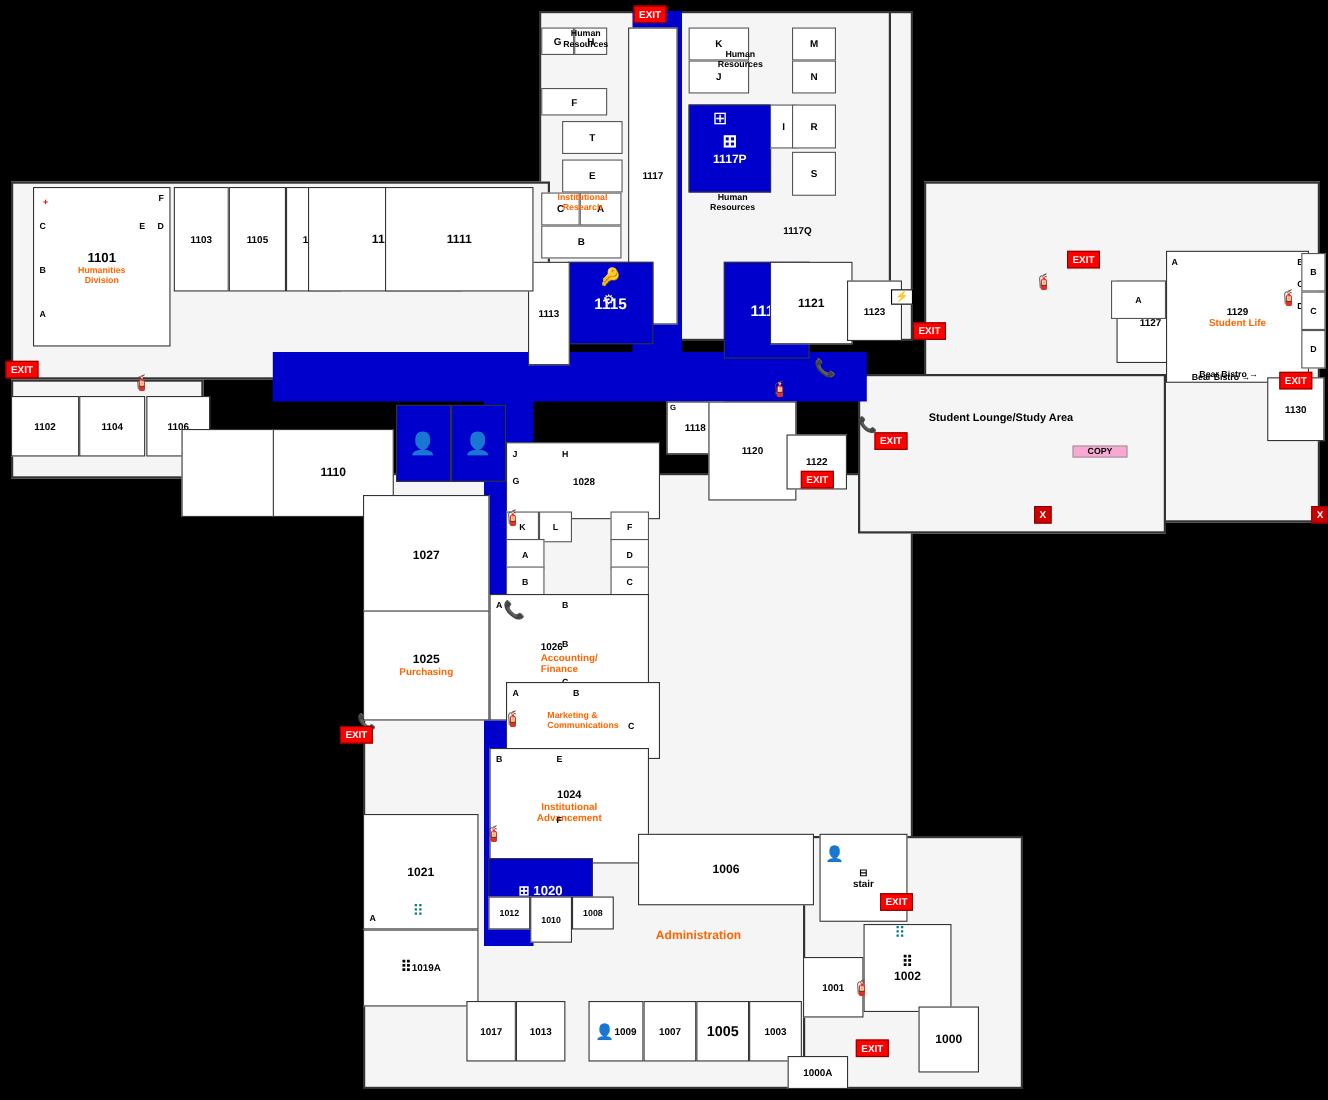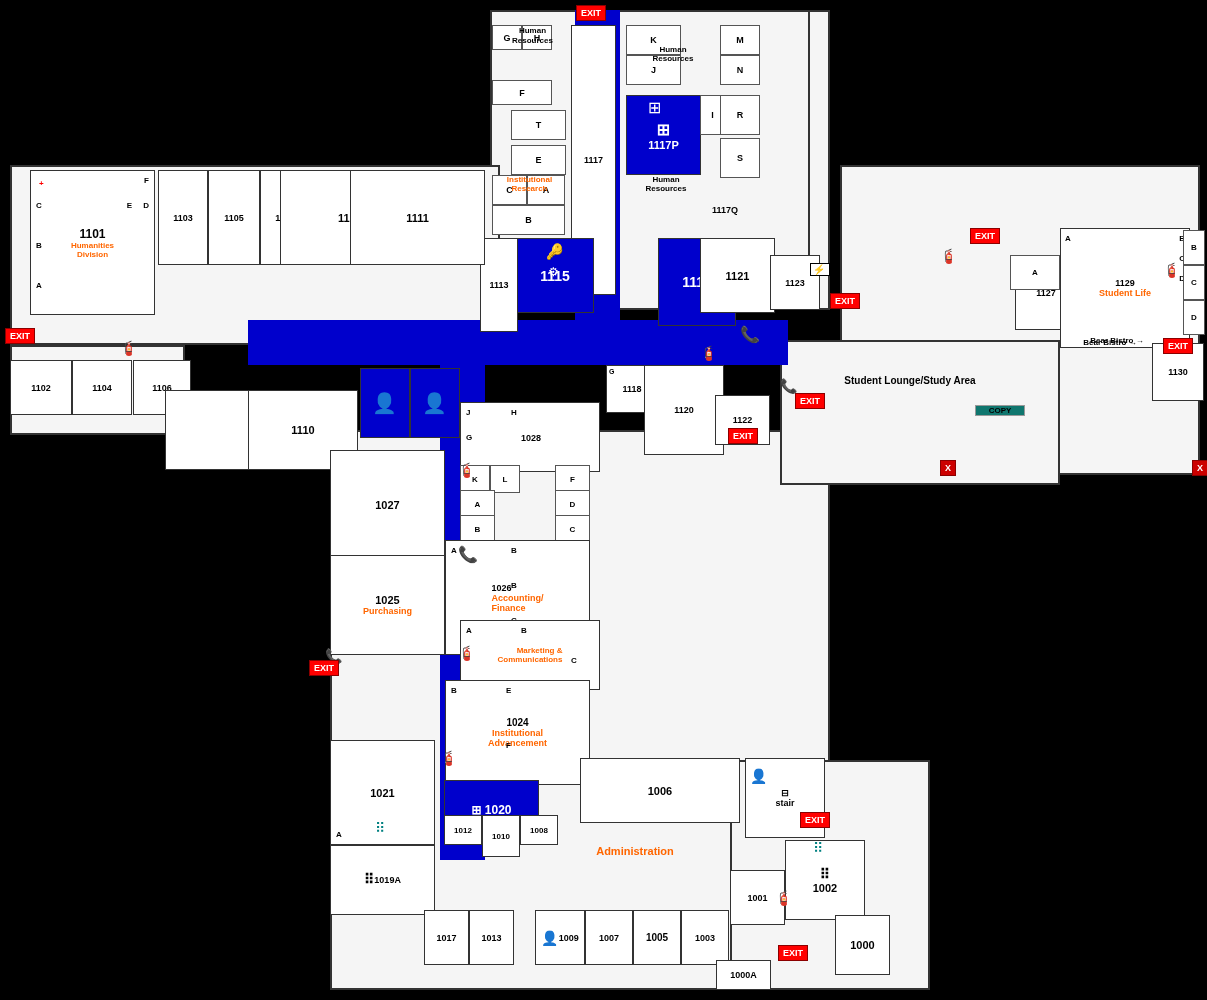--- a/index.html
+++ b/index.html
@@ -213,21 +213,21 @@
 
   <div class="room-text" style="left:830px;top:375px;width:160px;z-index:20;font-size:10px;font-weight:bold;color:#000;">
     Student Lounge/Study Area
   </div>
 
 
   <div class="room-text" style="left:1060px;top:338px;width:100px;z-index:20;font-size:8px;font-weight:bold;">
     Bear Bistro →
   </div>
 
-  <div class="room-text" style="left:975px;top:405px;width:50px;z-index:20;font-size:8px;border:1px solid #999;background:#0f766e;text-align:center;">COPY</div>
+  <div class="room-text" style="left:975px;top:405px;width:50px;z-index:20;font-size:8px;border:1px solid #999;background:#f9a8d4;text-align:center;">COPY</div>
 
   <div class="room" style="left:460px;top:402px;width:140px;height:70px;z-index:10;">
     <div style="position:absolute;left:5px;top:5px;font-size:8px;">J</div>
     <div style="position:absolute;left:50px;top:5px;font-size:8px;">H</div>
     <div style="position:absolute;left:5px;top:30px;font-size:8px;">G</div>
     <div style="position:absolute;left:60px;top:30px;font-size:9px;font-weight:bold;">1028</div>
   </div>
 
   <div class="room" style="left:330px;top:450px;width:115px;height:110px;z-index:10;font-size:11px;">1027</div>
 
@@ -251,21 +251,21 @@
       <div style="font-size:9px;font-weight:bold;">1026</div>
       <div style="font-size:9px;color:#ff6600;font-weight:bold;">Accounting/<br>Finance</div>
     </div>
     <div style="position:absolute;left:5px;top:5px;font-size:8px;">A</div>
     <div style="position:absolute;left:65px;top:5px;font-size:8px;">B</div>
     <div style="position:absolute;left:65px;top:40px;font-size:8px;">B</div>
     <div style="position:absolute;left:65px;top:75px;font-size:8px;">C</div>
   </div>
 
   <div class="room" style="left:460px;top:620px;width:140px;height:70px;z-index:10;">
-    <div style="text-align:right;">
+    <div style="text-align:left;">
       <div style="font-size:8px;font-weight:bold;color:#ff6600;">Marketing &amp;<br>Communications</div>
     </div>
     <div style="position:absolute;left:5px;top:5px;font-size:8px;">A</div>
     <div style="position:absolute;left:60px;top:5px;font-size:8px;">B</div>
     <div style="position:absolute;left:110px;top:35px;font-size:8px;">C</div>
   </div>
 
   <div class="room" style="left:445px;top:680px;width:145px;height:105px;z-index:10;">
     <div style="text-align:center;">
       <div style="font-size:10px;font-weight:bold;">1024</div>
@@ -298,21 +298,21 @@
   <div class="room" style="left:580px;top:758px;width:160px;height:65px;z-index:10;font-size:11px;">1006</div>
 
   <div class="room" style="left:424px;top:910px;width:45px;height:55px;z-index:10;font-size:9px;">1017</div>
   <div class="room" style="left:469px;top:910px;width:45px;height:55px;z-index:10;font-size:9px;">1013</div>
 
   <div class="room" style="left:535px;top:910px;width:50px;height:55px;z-index:10;font-size:9px;">
     <div style="font-size:14px;">👤</div>
     1009
   </div>
   <div class="room" style="left:585px;top:910px;width:48px;height:55px;z-index:10;font-size:9px;">1007</div>
-  <div class="room" style="left:633px;top:910px;width:48px;height:55px;z-index:10;font-size:10px;">1005</div>
+  <div class="room" style="left:633px;top:910px;width:48px;height:55px;z-index:10;font-size:13px;">1005</div>
   <div class="room" style="left:681px;top:910px;width:48px;height:55px;z-index:10;font-size:9px;">1003</div>
 
   <div class="room" style="left:716px;top:960px;width:55px;height:30px;z-index:10;font-size:9px;">1000A</div>
 
   <div class="room" style="left:730px;top:870px;width:55px;height:55px;z-index:10;font-size:9px;">1001</div>
   <div class="room" style="left:785px;top:840px;width:80px;height:80px;z-index:10;font-size:11px;">
     <div>
       <div style="font-size:14px;">⠿</div>
       1002
     </div>

